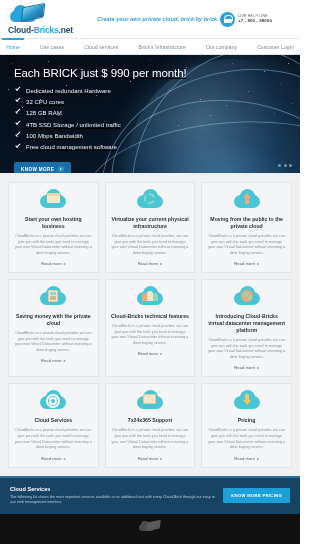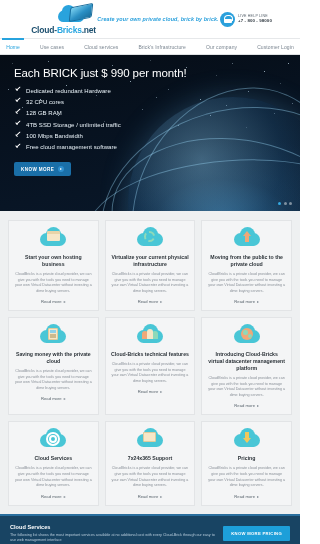--- a/index.html
+++ b/index.html
@@ -10,21 +10,21 @@
     overflow: hidden;
   }
   .page { width: 300px; height: 544px; position: relative; }
 
   
   .topbar {
     height: 38px; background: #ffffff;
     display: flex; align-items: center; padding: 0 8px;
     position: relative;
   }
-  .logo-wrap { display: flex; flex-direction: column; align-items: flex-end; width: 88px; }
+  .logo-wrap { display: flex; flex-direction: column; align-items: flex-start; width: 88px; }
   .logo-mark { width: 40px; height: 20px; position: relative; }
   .logo-cloud {
     position: absolute; left: 2px; top: 6px; width: 26px; height: 12px;
     background: #29a3dd; border-radius: 9px 9px 7px 7px;
   }
   .logo-cloud:before {
     content: ""; position: absolute; left: 4px; top: -5px;
     width: 13px; height: 12px; background: #29a3dd; border-radius: 50%;
   }
   .logo-brick {
@@ -74,25 +74,26 @@
     position: relative; white-space: nowrap;
   }
   .nav-item.active { color: #27a3de; }
   .nav-item.active:after {
     content: ""; position: absolute; left: 6px; right: 6px; top: -1px;
     height: 1.5px; background: #27a3de;
   }
 
   
   .hero {
-    height: 156px; position: relative; overflow: hidden;
+    height: 118px; position: relative; overflow: hidden;
     background:
       radial-gradient(ellipse 120px 70px at 74% 104%, rgba(60,130,175,0.55) 0%, rgba(20,50,75,0.15) 55%, rgba(0,0,0,0) 75%),
       radial-gradient(ellipse 200px 140px at 80% 115%, rgba(40,95,140,0.45) 0%, rgba(0,0,0,0) 70%),
       linear-gradient(170deg, #060d16 0%, #071220 45%, #09182a 100%);
+    text-decoration: underline;
   }
   .stars { position: absolute; inset: 0; }
   .star { position: absolute; background: #cfe7f5; border-radius: 50%; opacity: .75; }
   .globe {
     position: absolute; right: -38px; bottom: -96px;
     width: 210px; height: 210px; border-radius: 50%;
     background:
       radial-gradient(circle at 35% 30%, rgba(130,190,225,0.45) 0%, rgba(40,95,140,0.32) 40%, rgba(10,30,50,0.1) 70%);
     box-shadow: 0 0 28px rgba(90,170,215,0.28);
   }

